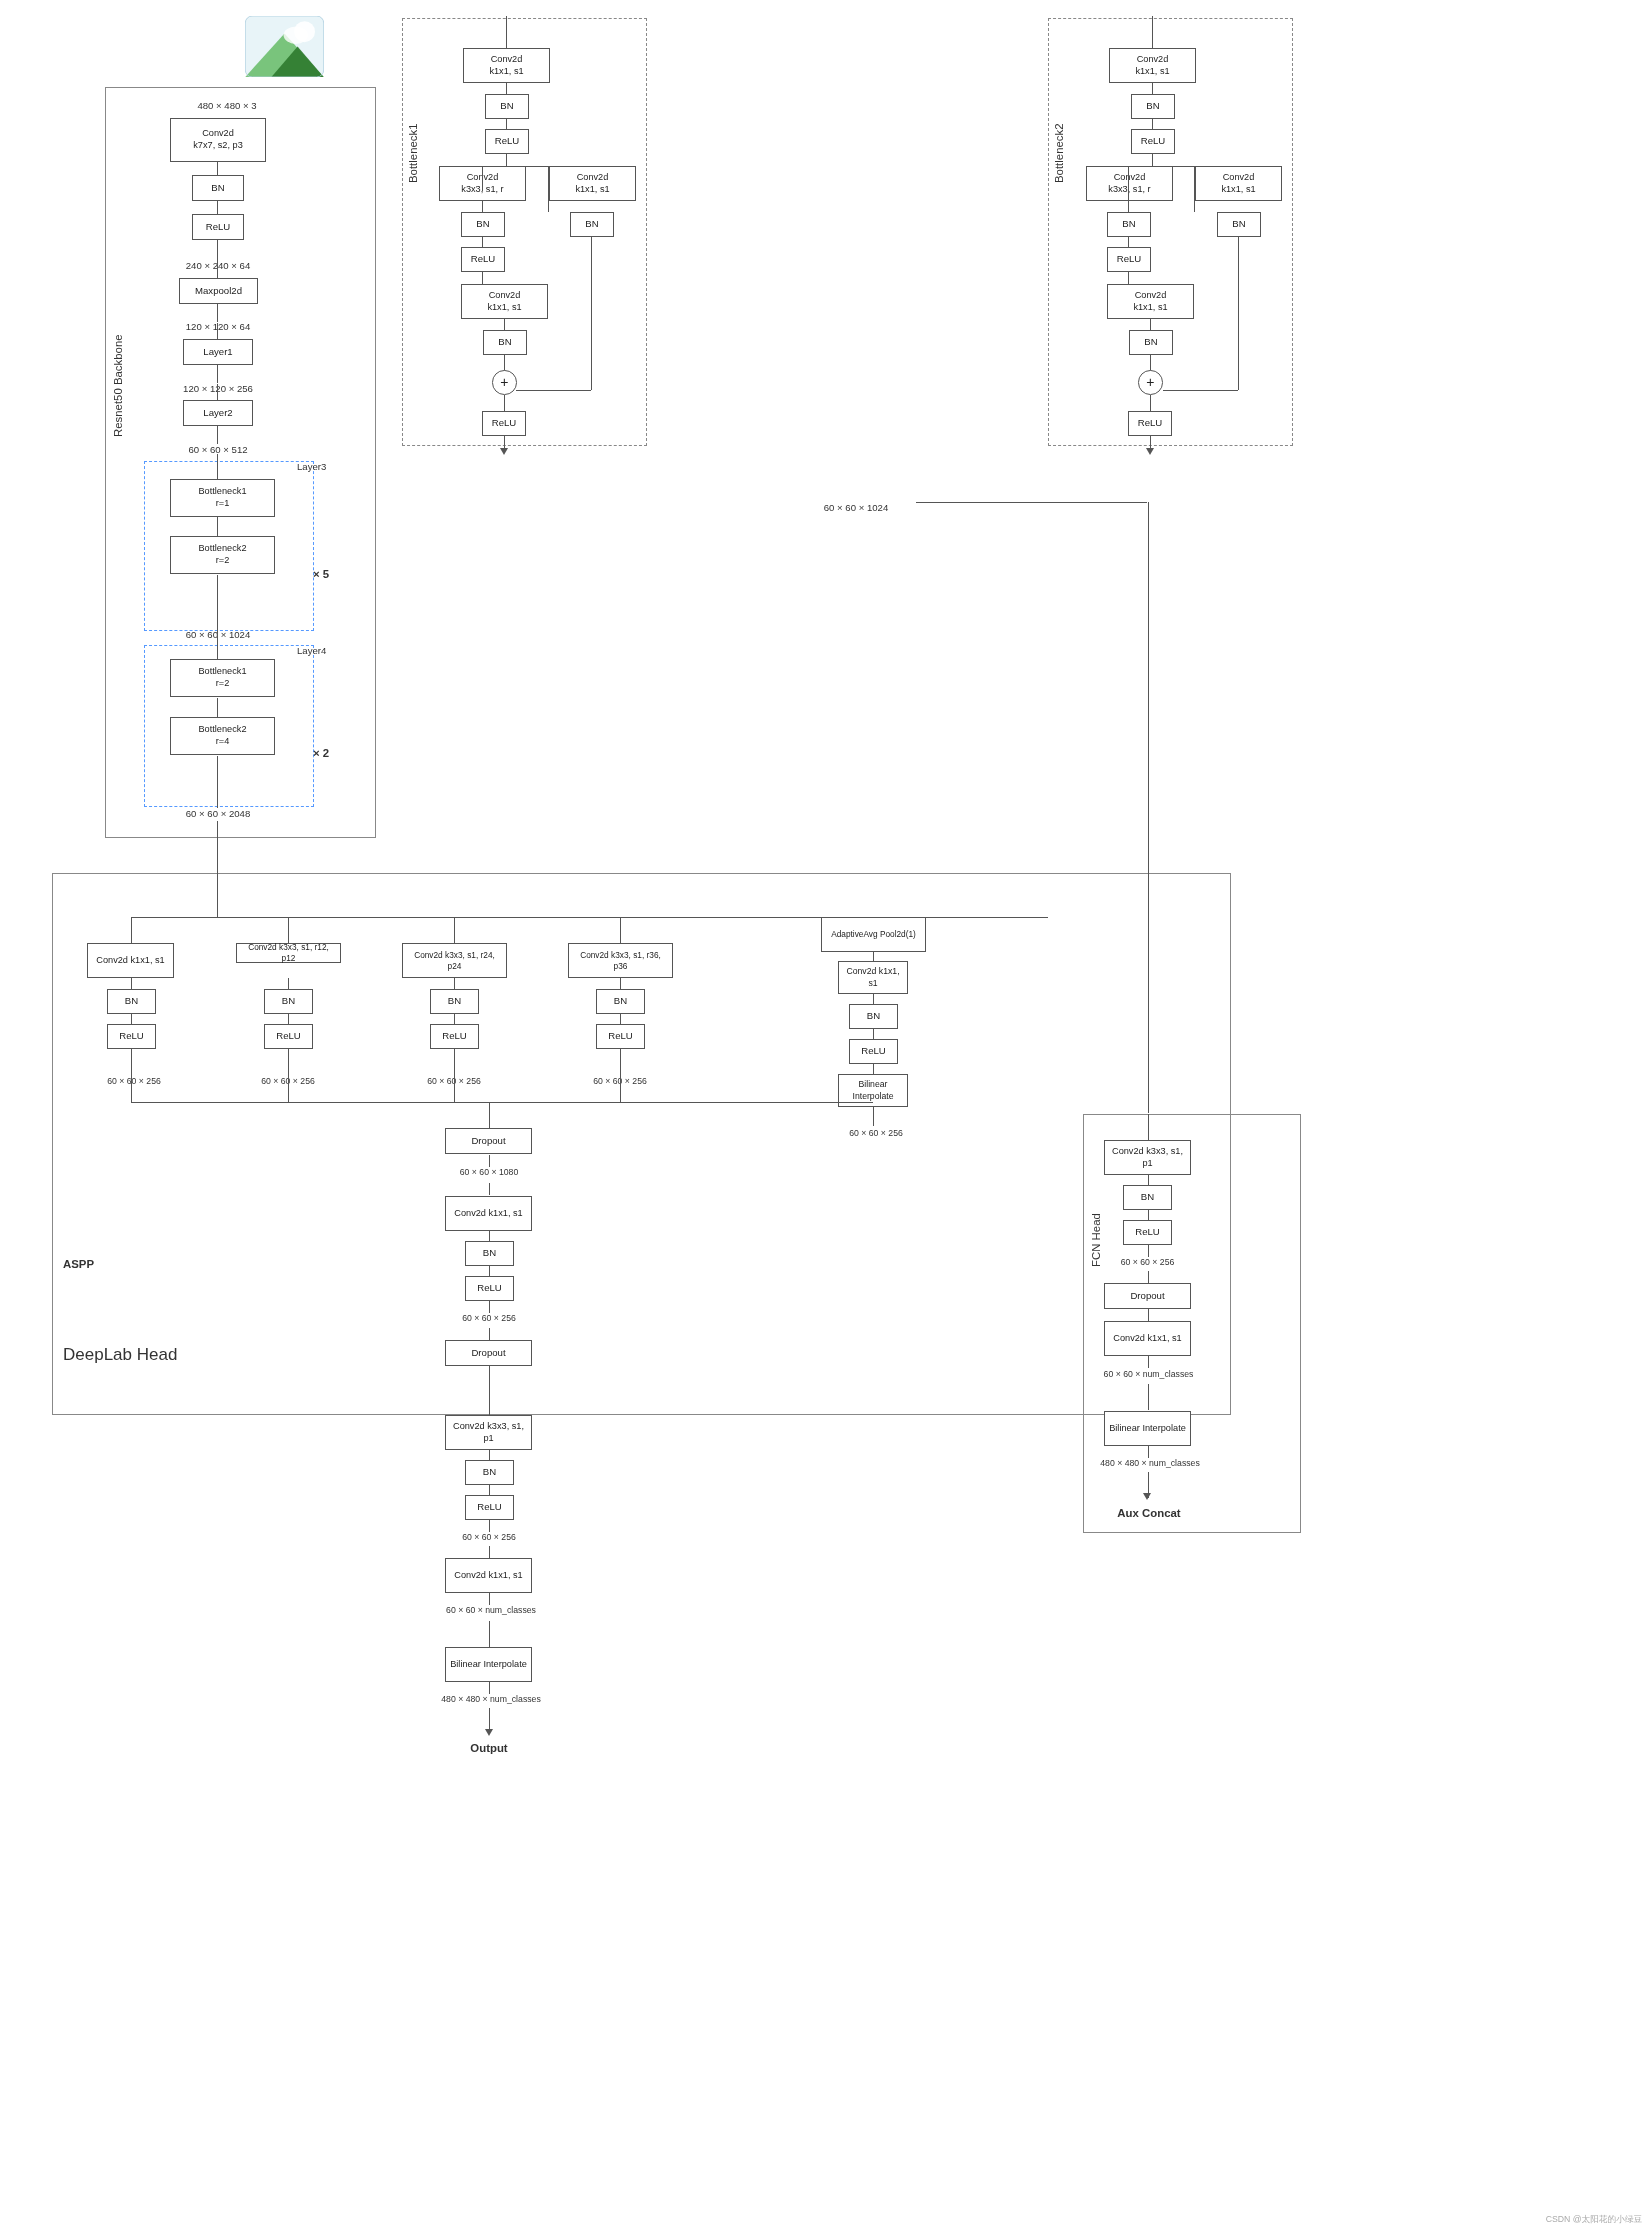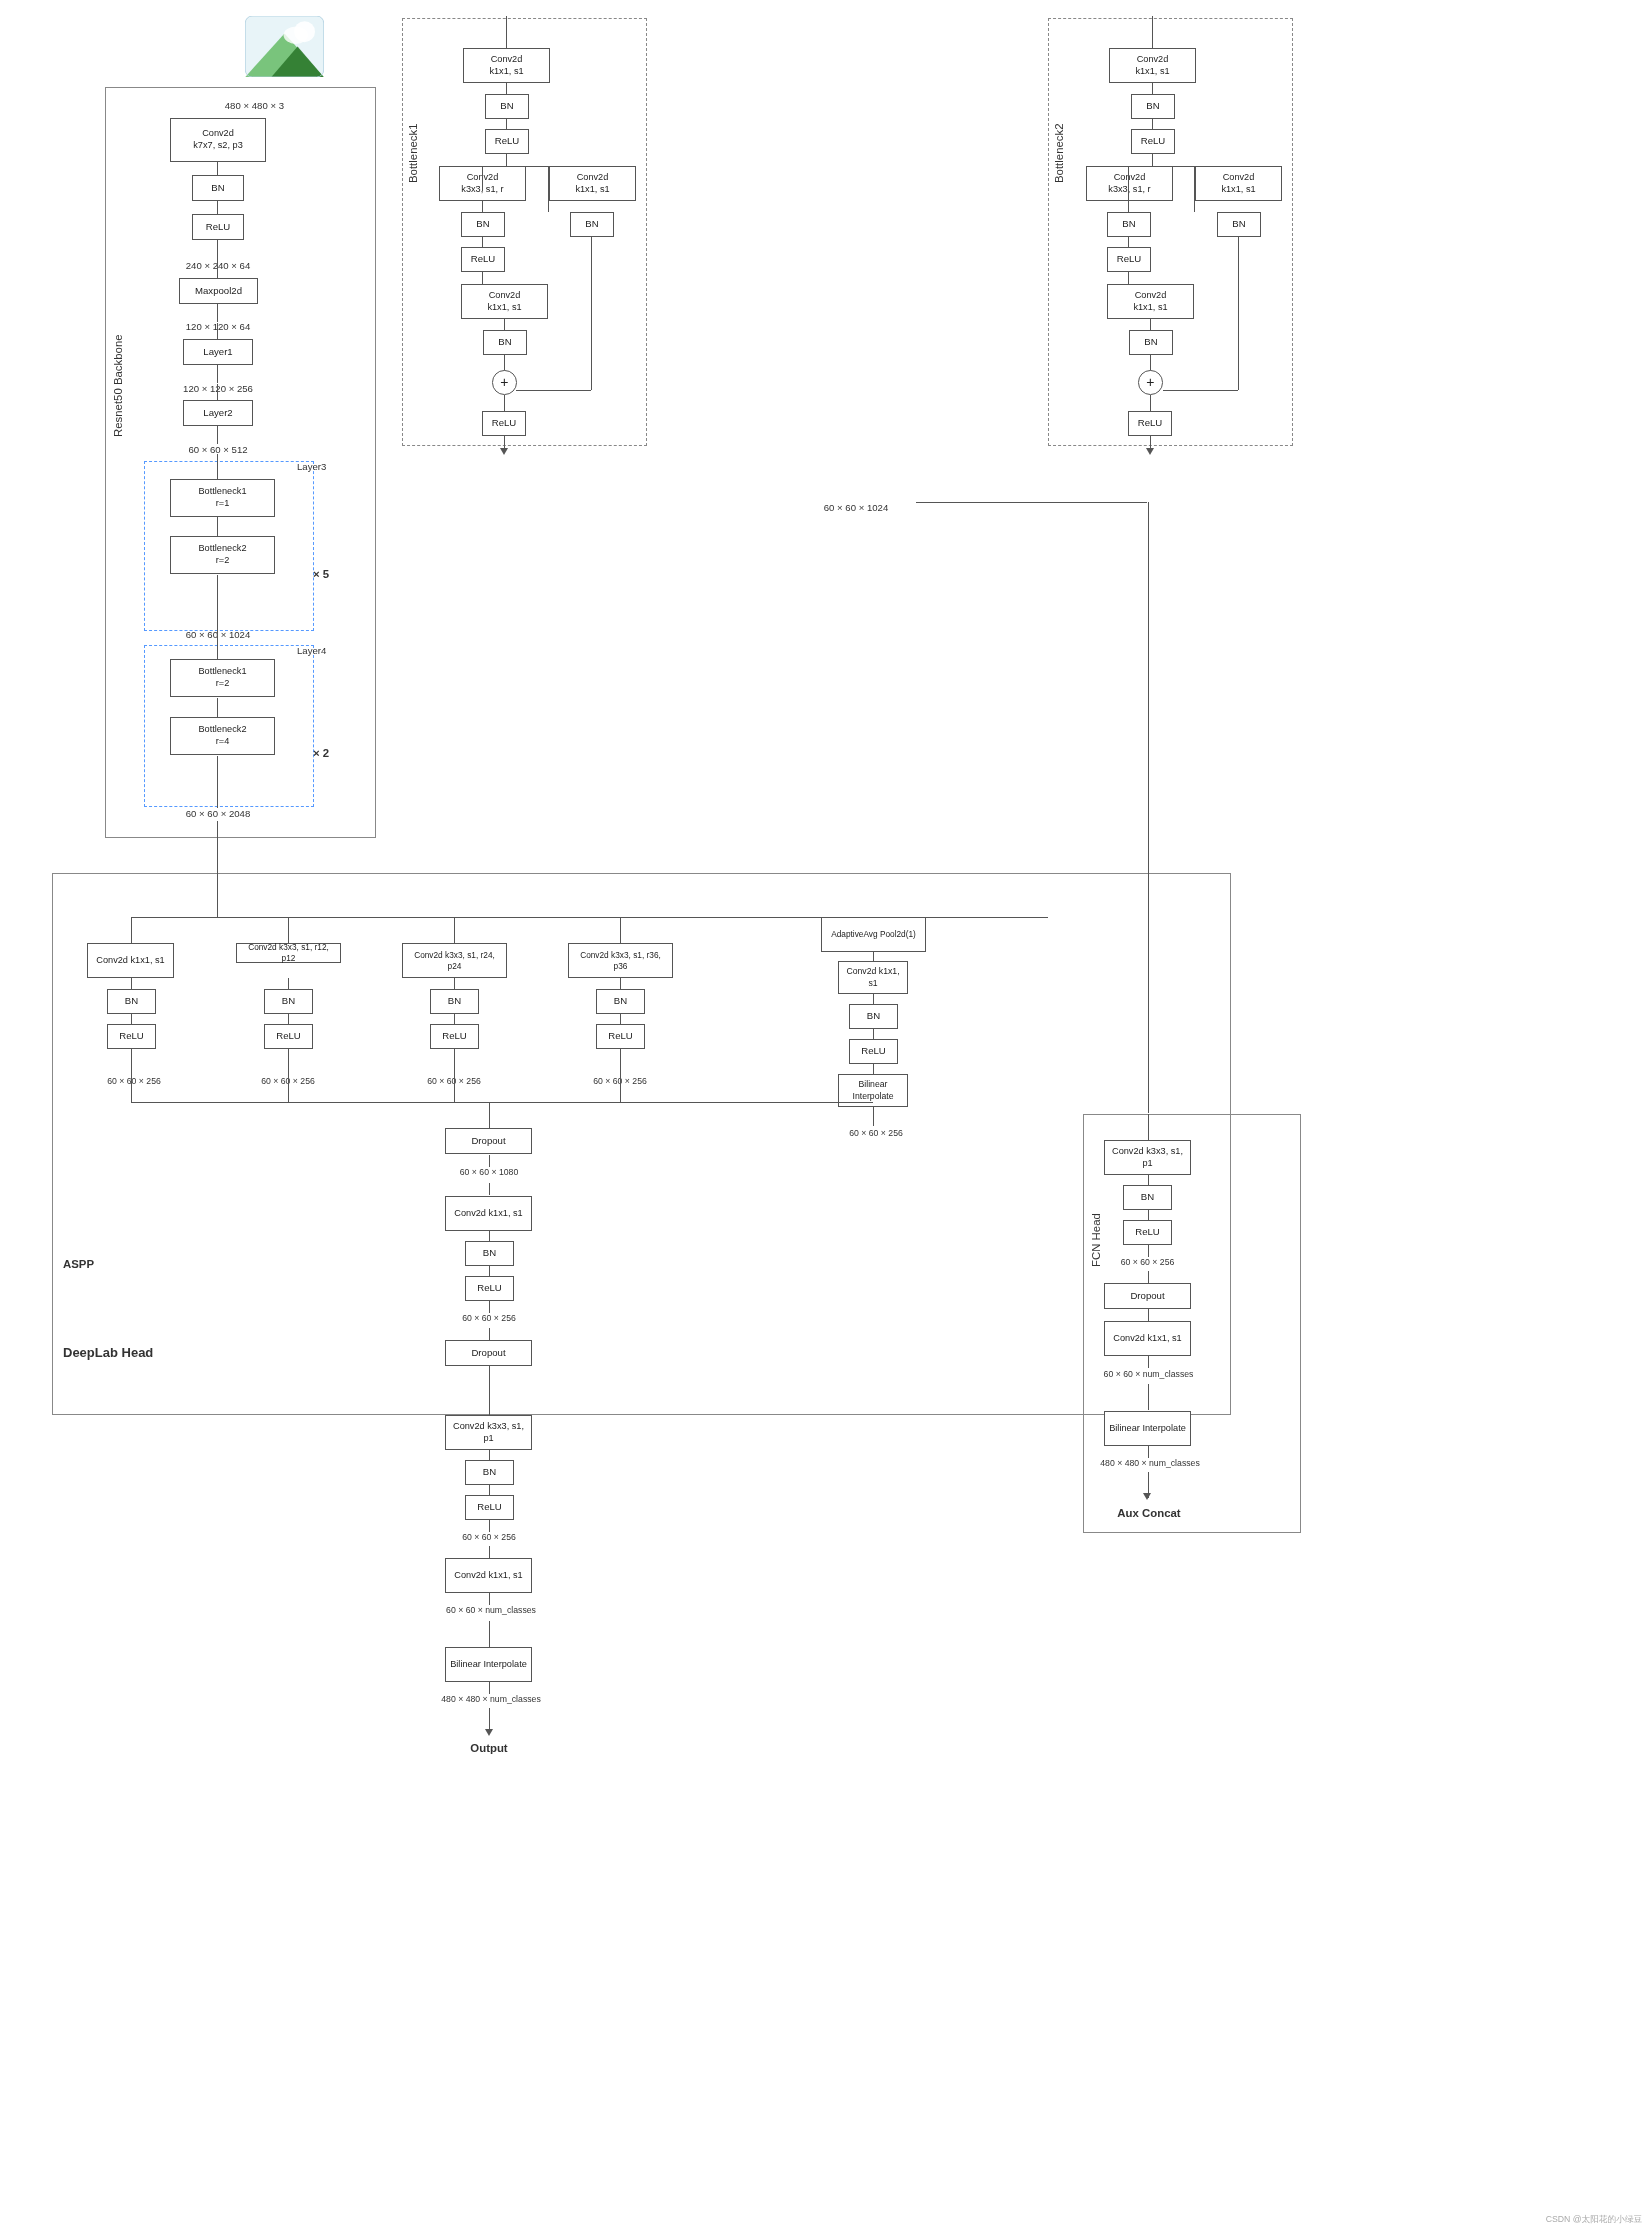--- a/index.html
+++ b/index.html
@@ -125,21 +125,21 @@
     <svg width="79" height="61" viewBox="0 0 90 70">
       <rect width="90" height="70" rx="8" fill="#e8f4f8"></rect>
       <polygon points="0,70 45,20 90,70" fill="#5cb85c" opacity="0.8"></polygon>
       <polygon points="30,70 60,35 90,70" fill="#2d7a2d" opacity="0.9"></polygon>
       <circle cx="68" cy="18" r="12" fill="white" opacity="0.9"></circle>
       <ellipse cx="58" cy="22" rx="14" ry="10" fill="white" opacity="0.8"></ellipse>
       <rect width="90" height="70" rx="8" fill="none" stroke="#b0d0e0" stroke-width="1"></rect>
     </svg>
   </div>
 
-  <div class="label-text" style="top:100px;left:170px;width:114px;text-align:right;">480 × 480 × 3</div>
+  <div class="label-text" style="top:100px;left:170px;width:114px;text-align:center;">480 × 480 × 3</div>
 
   <div class="section-border" style="left:105px;top:87px;width:271px;height:751px;"></div>
   <div class="section-label" style="top:175px;left:112px;height:262px;">Resnet50 Backbone</div>
 
   <div class="box" style="left:170px;top:118px;width:96px;height:44px;white-space:pre-line;font-size:9.2px;">Conv2d
 k7x7, s2, p3</div>
 
   <div class="box" style="left:192px;top:175px;width:52px;height:26px;">BN</div>
 
   <div class="box" style="left:192px;top:214px;width:52px;height:26px;">ReLU</div>
@@ -293,21 +293,21 @@
   <div class="arrow-down" style="left:1146px;top:448px;"></div>
 
   <div class="label-text" style="top:502px;left:786px;width:140px;text-align:center;">60 × 60 × 1024</div>
 
   <div class="vline" style="left:217px;top:821px;height:52px;"></div>
 
   <div class="hline" style="left:217px;top:873px;width:699px;"></div>
 
   <div class="section-border" style="left:52px;top:873px;width:1179px;height:542px;"></div>
   <div class="label-text" style="top:1258px;left:63px;font-size:11.4px;font-weight:bold;">ASPP</div>
-  <div class="label-text" style="top:1345px;left:63px;font-size:13px;font-weight:bold;">DeepLab Head</div>
+  <div class="label-text" style="top:1345px;left:63px;font-size:17px;font-weight:normal;">DeepLab Head</div>
 
   <div class="vline" style="left:217px;top:873px;height:44px;"></div>
 
   <div class="hline" style="left:131px;top:917px;width:917px;"></div>
 
   <div class="vline" style="left:131px;top:917px;height:26px;"></div>
   <div class="box" style="left:87px;top:943px;width:87px;height:35px;font-size:9.2px;">Conv2d
 k1x1, s1</div>
   <div class="box" style="left:107px;top:989px;width:49px;height:24.5px;">BN</div>
   <div class="box" style="left:107px;top:1024px;width:49px;height:24.5px;">ReLU</div>

